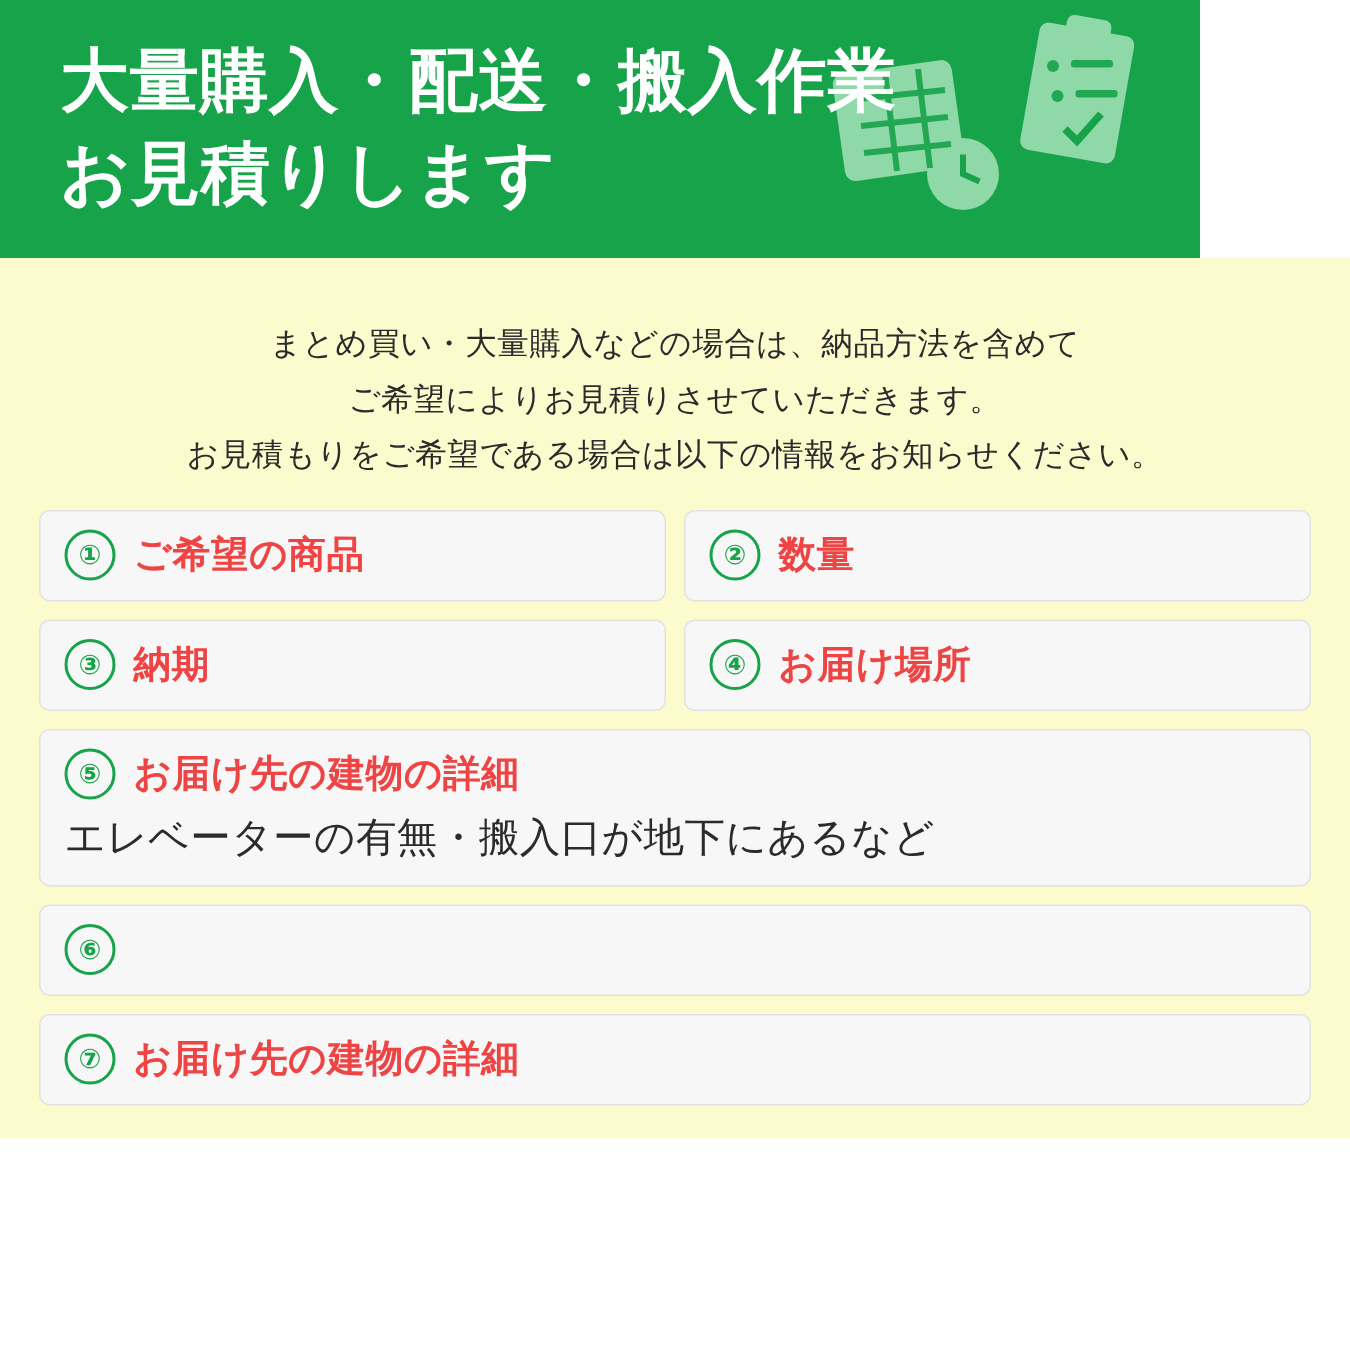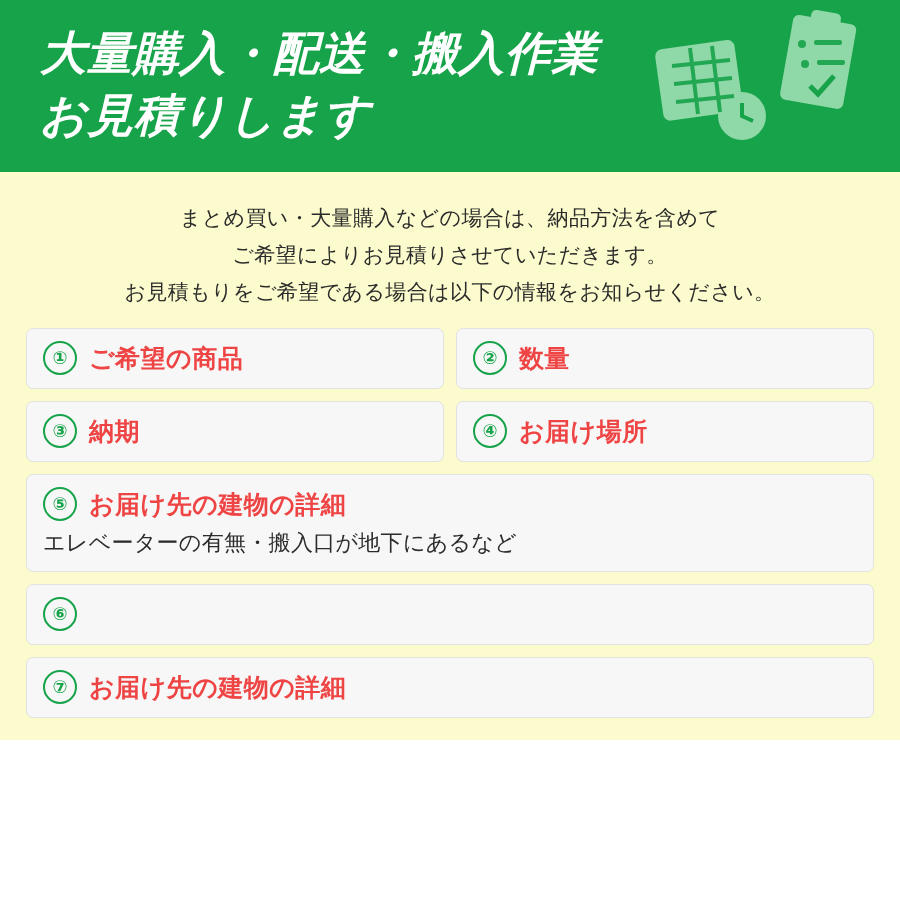--- a/index.html
+++ b/index.html
@@ -8,26 +8,25 @@
   }
   body {
     width: 900px;
     height: 900px;
     background: #ffffff;
     font-family: "Liberation Sans", "DejaVu Sans", sans-serif;
     overflow: hidden;
   }
   .banner {
     position: relative;
-    width: 900px;
+    width: 800px;
     box-sizing: border-box;
     background: #17a34a;
     padding: 22px 40px 26px 40px;
     overflow: hidden;
-    font-style: italic;
   }
   .banner-title {
     position: relative;
     z-index: 2;
     color: #ffffff;
     font-size: 46px;
     font-weight: bold;
     line-height: 1.35;
     letter-spacing: 0.5px;
     white-space: pre-line;
@@ -43,21 +42,21 @@
     width: 900px;
     box-sizing: border-box;
     background: #fbfbcd;
     padding: 28px 26px 22px 26px;
   }
   .lead {
     text-align: center;
     color: #2b2b2b;
     font-size: 21px;
     line-height: 1.75;
-    margin: 0 0 18px 0;
+    margin: 12px 0 18px 0;
     letter-spacing: 0.4px;
   }
   .lead div {
     white-space: nowrap;
   }
   .grid {
     display: flex;
     flex-wrap: wrap;
     gap: 12px 12px;
   }
@@ -96,21 +95,21 @@
   .card-title {
     color: #ef4444;
     font-size: 25px;
     font-weight: bold;
     letter-spacing: 0.5px;
     line-height: 1.2;
   }
   .card-desc {
     margin-top: 7px;
     color: #2b2b2b;
-    font-size: 22px;
+    font-size: 27px;
     line-height: 1.35;
     letter-spacing: 0.3px;
   }
 </style>
 </head>
 <body>
 
 <div class="banner">
   <div class="banner-art">
     <svg width="230" height="150" viewBox="0 0 230 150" xmlns="http://www.w3.org/2000/svg">

